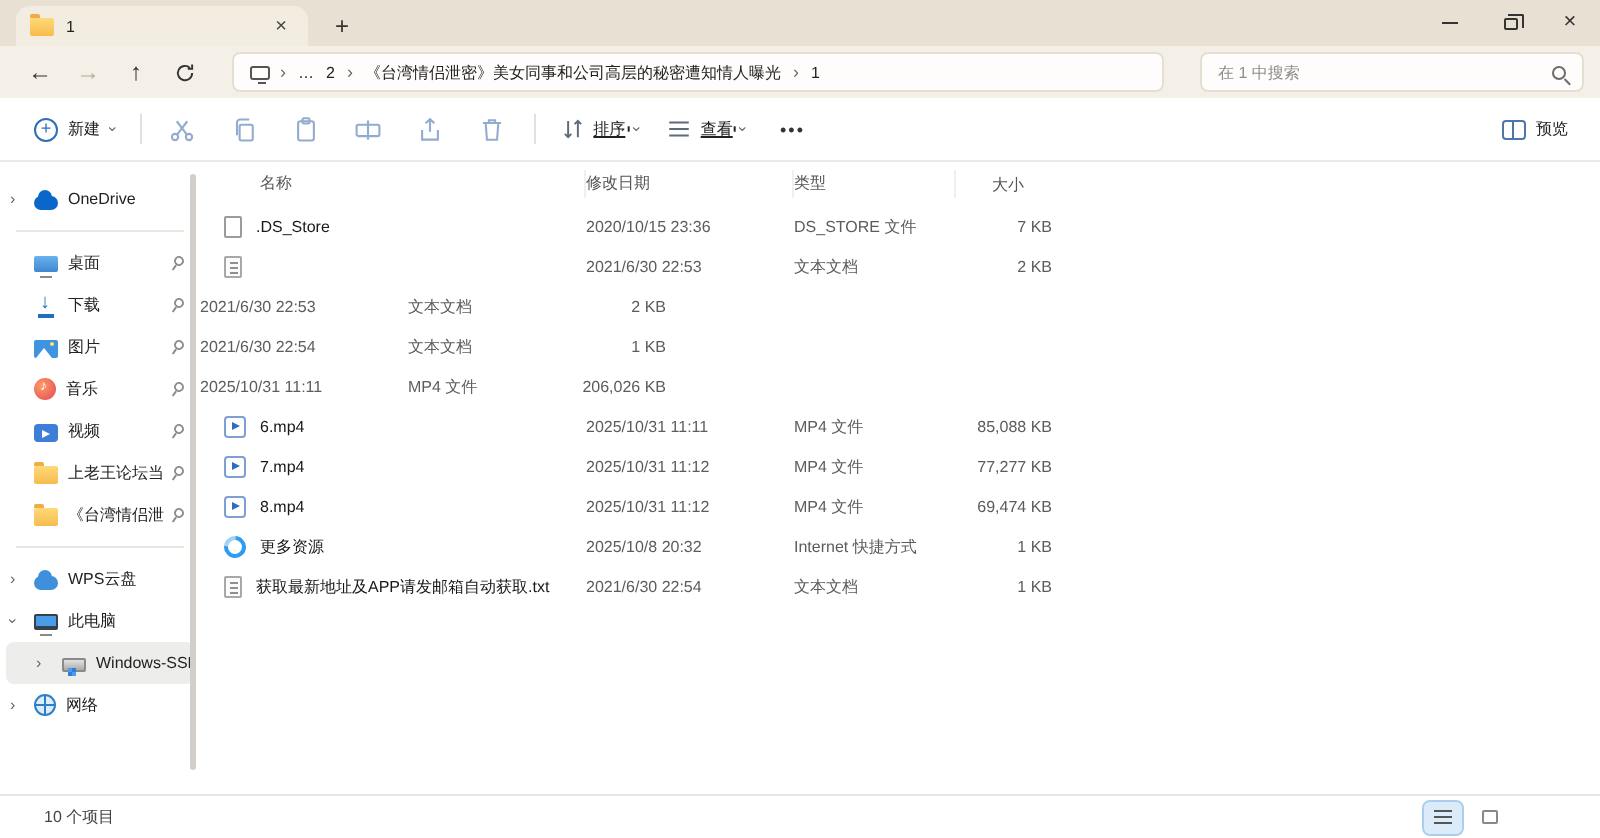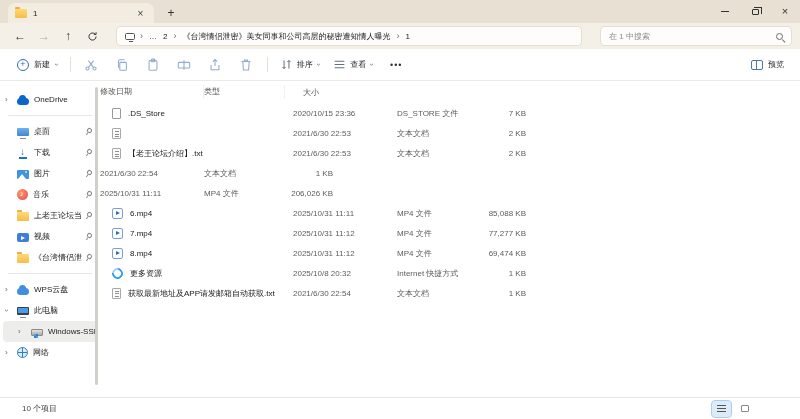--- a/index.html
+++ b/index.html
@@ -48,21 +48,21 @@
                 background:#6b6b6b; transform:rotate(-45deg); }
   
   .toolbar { height:32px; background:#fff; border-bottom:1px solid #eceae5; display:flex; align-items:center; padding:0 10px; }
   .tb-new { display:flex; align-items:center; gap:5px; padding:0 7px; height:24px; border-radius:4px; }
   .plus-circle { width:12px; height:12px; border:1px solid #2e6fb8; border-radius:50%; color:#2e6fb8;
                  display:flex; align-items:center; justify-content:center; font-size:9px; line-height:1; }
   .chevd { color:#666; font-size:8px; transform:rotate(90deg); display:inline-block; }
   .tb-btn { width:31px; height:24px; display:flex; align-items:center; justify-content:center; border-radius:4px; }
   .tb-btn svg { stroke:#93abce; stroke-width:1.2; fill:none; }
   .tb-sep { width:1px; height:15px; background:#e3e0da; margin:0 5px; }
-  .tb-drop { display:flex; align-items:center; gap:4px; padding:0 7px; height:24px; border-radius:4px; color:#222; }
+  .tb-drop { display:flex; align-items:center; gap:4px; padding:0 7px; height:24px; border-radius:4px; color:#222;text-decoration:underline; }
   .tb-drop svg { stroke:#5f6b78; stroke-width:1.2; fill:none; }
   .tb-more { color:#333; letter-spacing:1px; padding:0 10px; font-size:9px; }
   .tb-right { margin-left:auto; display:flex; align-items:center; gap:5px; padding:0 6px; height:24px; color:#222; }
   .ic-preview { width:12px; height:10px; border:1px solid #4c77a8; border-radius:2px; position:relative; }
   .ic-preview::before { content:""; position:absolute; top:0; bottom:0; left:4px; width:1px; background:#4c77a8; }
   
   .main { display:flex; height:316px; }
   .sidebar { width:100px; position:relative; padding-top:8px; flex:none; }
   .side-item { height:21px; display:flex; align-items:center; gap:5px; padding-left:17px; padding-right:16px;
                position:relative; white-space:nowrap; overflow:hidden; color:#222; }
@@ -278,27 +278,27 @@
       <span class="si si-pic"></span>
       <span>图片</span>
       <span class="pin"></span>
     </div>
     <div class="side-item">
       <span class="si si-music"></span>
       <span>音乐</span>
       <span class="pin"></span>
     </div>
     <div class="side-item">
+      <span class="si si-video"></span>
+      <span>视频</span>
+      <span class="pin"></span>
+    </div>
+    <div class="side-item">
       <span class="si si-folder"></span>
       <span>上老王论坛当</span>
-      <span class="pin"></span>
-    </div>
-    <div class="side-item">
-      <span class="si si-video"></span>
-      <span>视频</span>
       <span class="pin"></span>
     </div>
     <div class="side-item">
       <span class="si si-folder"></span>
       <span>《台湾情侣泄</span>
       <span class="pin"></span>
     </div>
     <div class="side-sep"></div>
 
     <div class="side-item">
@@ -319,20 +319,21 @@
     <div class="side-item">
       <span class="chev">›</span>
       <span class="si si-net"></span>
       <span>网络</span>
     </div>
     <div class="side-scroll"></div>
   </div>
 
   <div class="filearea">
     <div class="cols">
+      <div class="c-name">名称</div>
       <div class="c-date">修改日期</div>
       <div class="c-type">类型</div>
       <div class="c-size">大小</div>
     </div>
 
     <div class="row">
       <div class="c-name">
           <span class="fi fi-ds"></span>
           <span>.DS_Store</span>
         </div>
@@ -342,24 +343,20 @@
     </div>
     <div class="row">
       <div class="c-name">
           <span class="fi fi-txt"></span>
         </div>
       <div class="c-date">2021/6/30 22:53</div>
       <div class="c-type">文本文档</div>
       <div class="c-size">2 KB</div>
     </div>
     <div class="row">
-      <div class="c-name">
-          <span class="fi fi-txt"></span>
-          <span>【老王论坛介绍】.txt</span>
-        </div>
       <div class="c-date">2021/6/30 22:53</div>
       <div class="c-type">文本文档</div>
       <div class="c-size">2 KB</div>
     </div>
     <div class="row">
       <div class="c-date">2021/6/30 22:54</div>
       <div class="c-type">文本文档</div>
       <div class="c-size">1 KB</div>
     </div>
     <div class="row">

